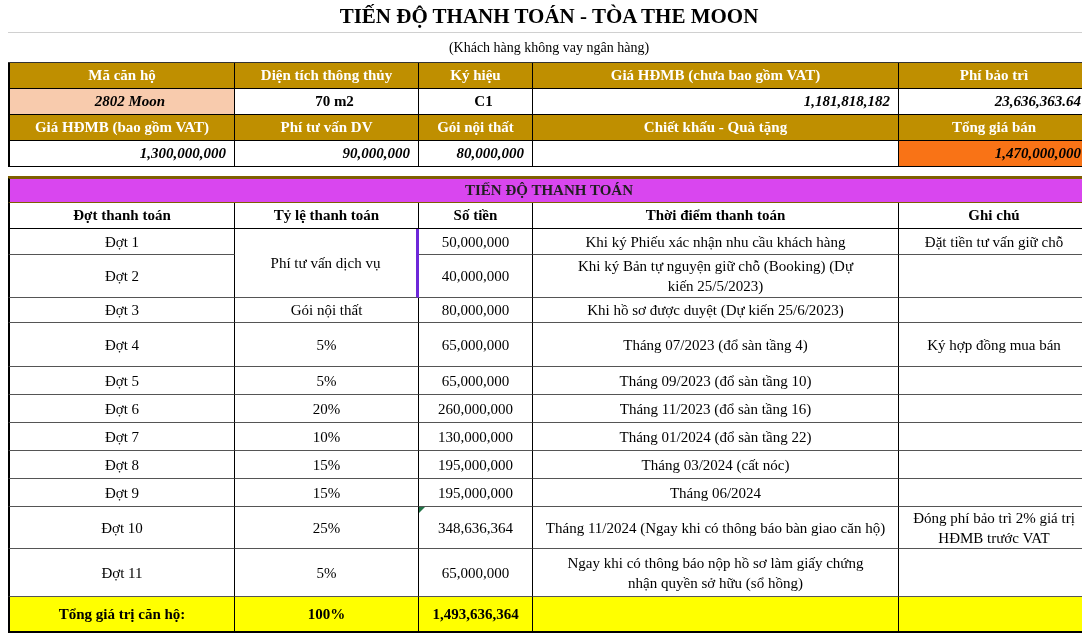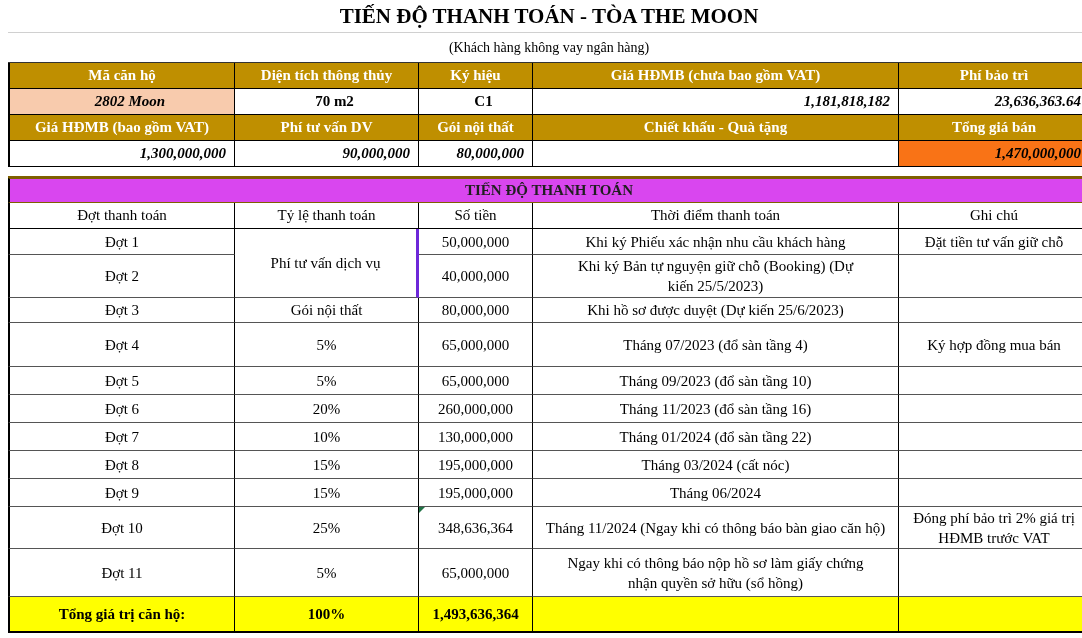--- a/index.html
+++ b/index.html
@@ -11,21 +11,21 @@
   .title { height:33px; font-size:21px; font-weight:bold; border-bottom:1px solid #d0d0d0; }
   .subtitle { height:30px; font-size:14px; font-weight:normal; border-bottom:1px solid #333; }
   .hdr { background:#bf8f00; color:#fff; font-weight:bold; font-size:15px; height:26px; border-right:1px solid #000; border-bottom:1px solid #000;text-align:right; }
   .val { height:26px; font-size:15px; font-weight:bold; font-style:italic; border-right:1px solid #000; border-bottom:1px solid #000; background:#fff;padding-left:16px; }
   .val.right { justify-content:flex-end; padding-right:8px; }
   .val.peach { background:#f8cbad; }
   .val.yellow { background:#f97316; }
   .val.upright { font-style:normal; }
   .gap { height:11px; border-bottom:2px solid #7f6000; }
   .section { height:25px; background:#d946ef; font-weight:bold; font-size:15px; color:#1f1f1f; border:1px solid #7f6000; border-left:2px solid #000; border-right:2px solid #000; }
-  .thead .cell { height:26px; font-weight:normal; font-size:15px; border-right:1px solid #000; border-bottom:1px solid #000; }
+  .thead .cell { height:26px; font-weight:bold; font-size:15px; border-right:1px solid #000; border-bottom:1px solid #000; }
   .tr .cell { font-size:15px; border-right:1px solid #000; border-bottom:1px solid #555; line-height:20px; }
   .col-left { border-left:2px solid #000; }
   .total .cell { background:#ffff00; font-weight:bold; font-size:15px; height:36px; border-right:1px solid #000; border-bottom:2px solid #000; }
   .merged { position:absolute; left:227px; width:184px; display:flex; align-items:center; justify-content:center; font-size:15px; background:#fff; border-right:3px solid #6d28d9; box-sizing:border-box; }
   .tick { position:absolute; width:0; height:0; border-top:6px solid #217346; border-right:6px solid transparent; }
 </style>
 </head>
 <body>
 
 <div class="sheet">

